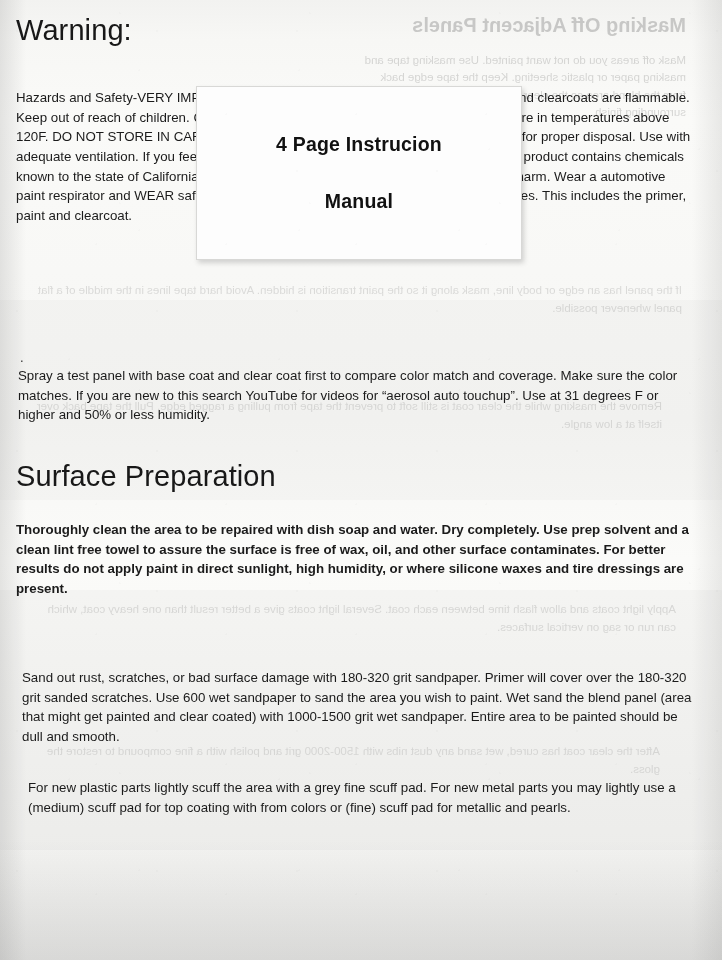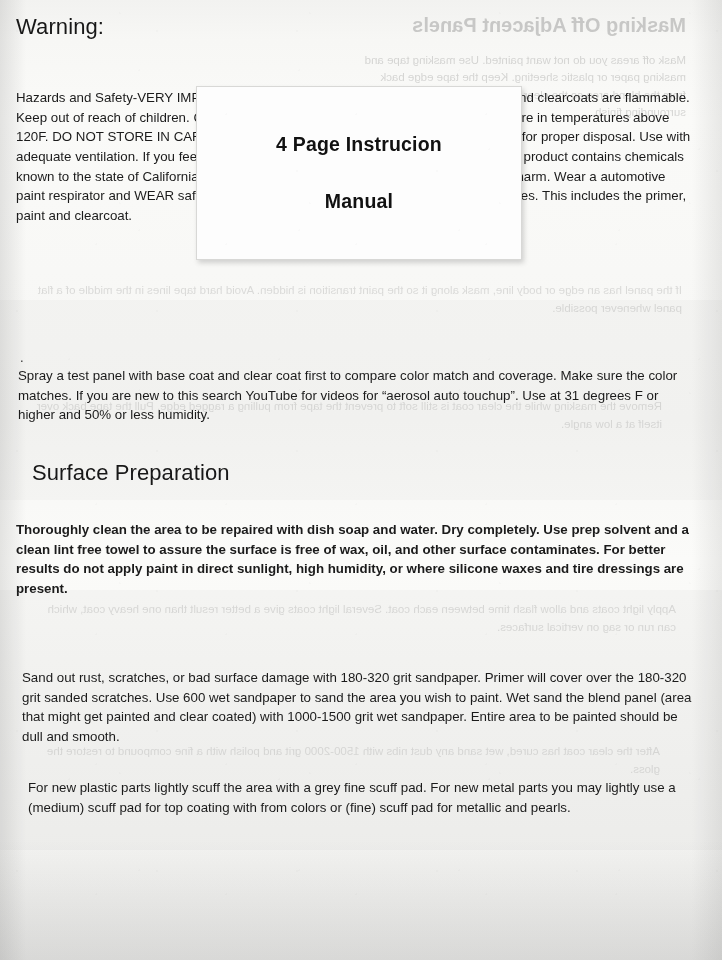--- a/index.html
+++ b/index.html
@@ -114,41 +114,41 @@
   }
 
   
   .content {
     position: absolute;
     inset: 0;
   }
   h1.section {
     margin: 0;
     font-weight: normal;
-    font-size: 22px;
+    font-size: 29px;
     letter-spacing: 0.1px;
     color: #181818;
     position: absolute;
   }
   p.body {
     position: absolute;
     margin: 0;
     font-size: 13.3px;
     line-height: 1.48;
     color: #1b1b1b;
   }
 
   #warning-heading { left: 16px; top: 14px; }
   #warning-text   { left: 16px; top: 88px; width: 678px; }
 
   #before-heading { left: 16px; top: 308px; }
   #before-dot { position: absolute; left: 20px; top: 350px; font-size: 13px; color:#333; }
   #before-text { left: 18px; top: 366px; width: 672px; }
 
-  #surface-heading { left: 16px; top: 460px; margin-left: 16px; }
+  #surface-heading { left: 16px; top: 460px; }
   #surface-text   { left: 16px; top: 520px; width: 676px; font-weight: bold; }
 
   #sanding-heading { left: 16px; top: 620px; }
   #sanding-text-1 { left: 22px; top: 668px; width: 674px; }
   #sanding-text-2 { left: 28px; top: 778px; width: 648px; }
 
   
   .sticker {
     position: absolute;
     left: 196px;

